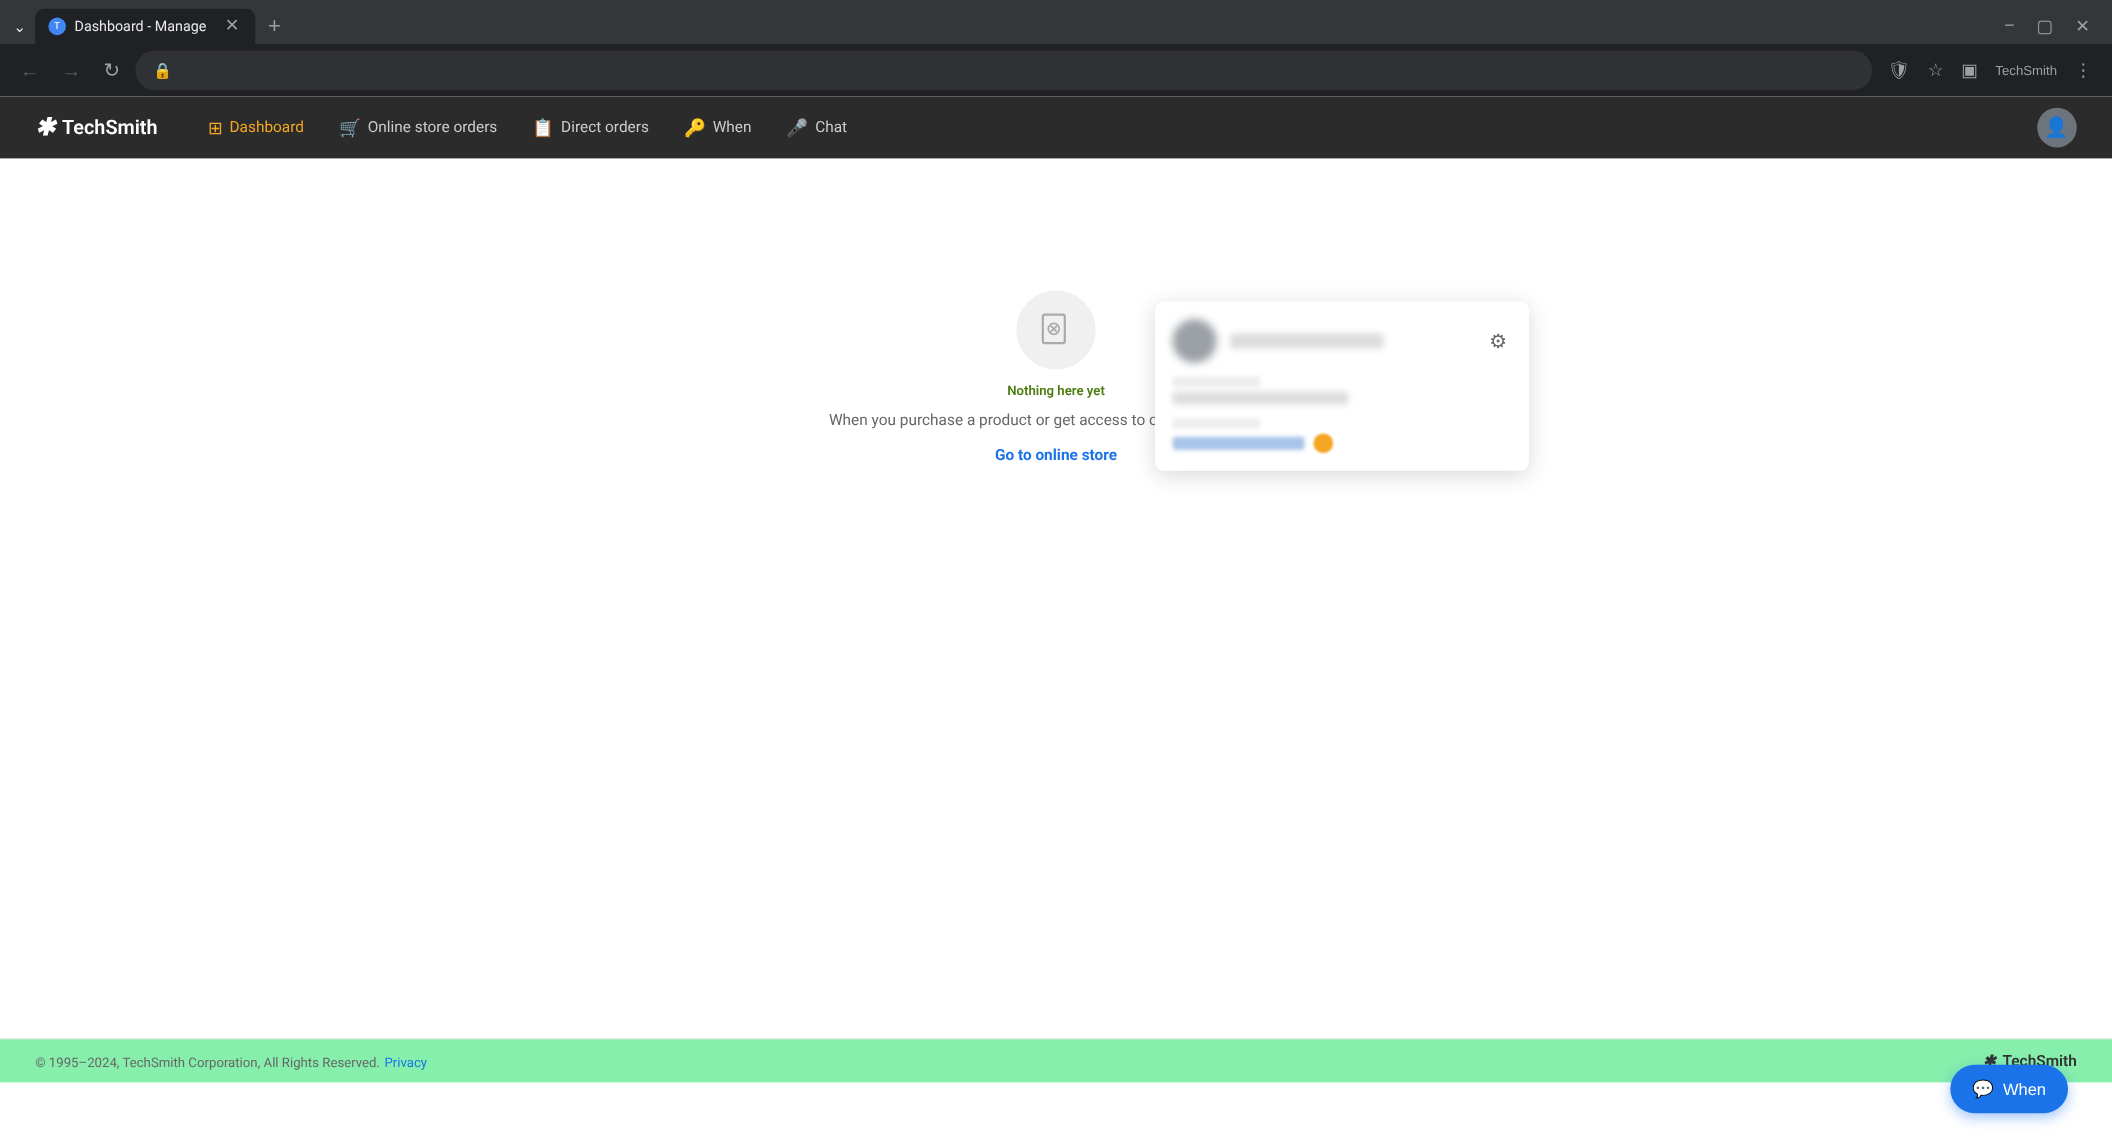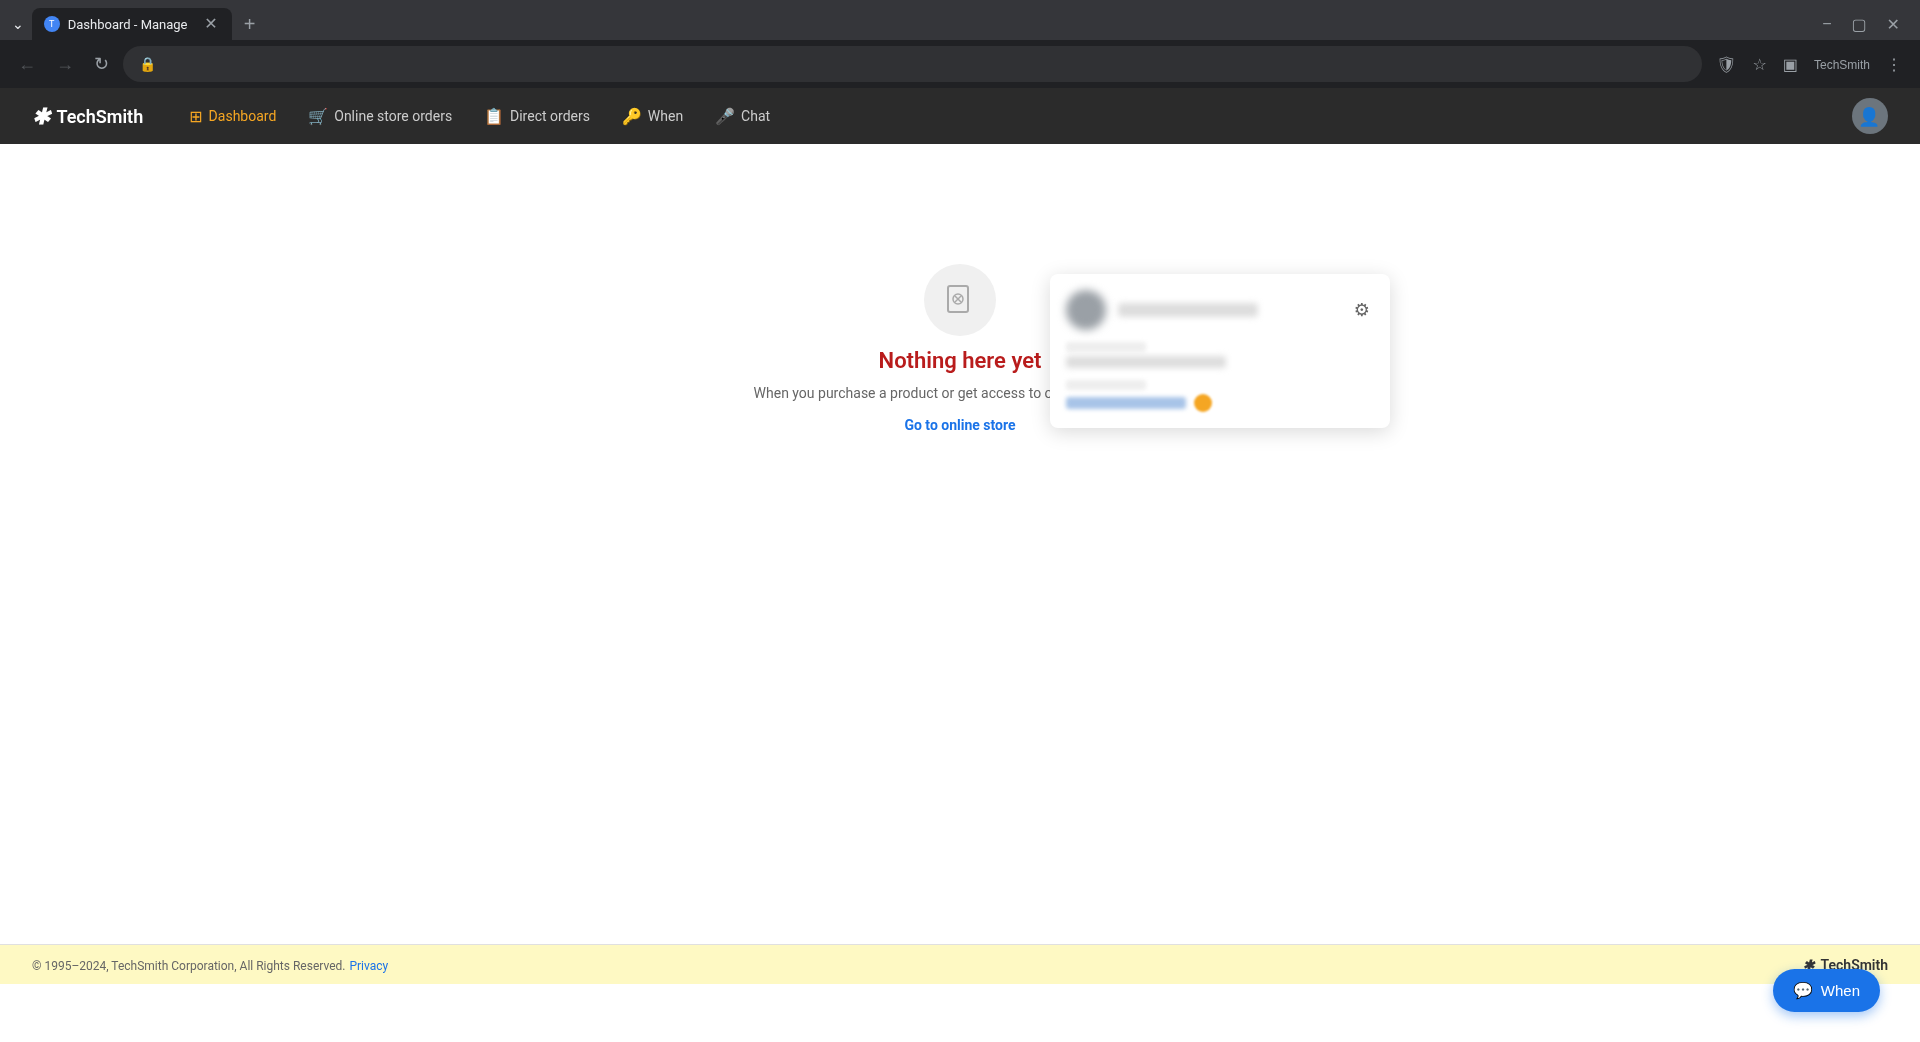--- a/index.html
+++ b/index.html
@@ -37,42 +37,42 @@
     .nav-item .nav-icon { font-size: 16px; }
     .header-right { margin-left: auto; }
     .user-avatar { width: 36px; height: 36px; background: #6c757d; border-radius: 50%; cursor: pointer; display: flex; align-items: center; justify-content: center; color: #fff; font-size: 18px; }
 
     
     .main-content { display: flex; justify-content: center; align-items: flex-start; padding: 80px 20px; min-height: 800px; background: #fff; position: relative; }
 
     .empty-state { display: flex; flex-direction: column; align-items: center; gap: 12px; margin-top: 40px; }
     .empty-icon { width: 72px; height: 72px; border-radius: 50%; background: #f0f0f0; display: flex; align-items: center; justify-content: center; }
     .empty-icon svg { width: 36px; height: 36px; color: #aaa; }
-    .empty-title { font-size: 22px; font-weight: 600; color: #b91c1c; }
+    .empty-title { font-size: 12px; font-weight: 600; color: #4d7c0f; }
     .empty-subtitle { font-size: 14px; color: #666; text-align: center; }
     .go-online-store-link { color: #1a73e8; font-size: 14px; cursor: pointer; text-decoration: none; margin-top: 4px; font-weight: bold; }
 
     
     .user-dropdown { position: absolute; top: 130px; right: 530px; background: #fff; border-radius: 8px; box-shadow: 0 4px 20px rgba(0,0,0,0.15); width: 340px; padding: 16px; z-index: 200; }
     .user-dropdown-header { display: flex; align-items: center; justify-content: space-between; margin-bottom: 12px; }
     .user-dropdown-avatar { width: 40px; height: 40px; border-radius: 50%; background: #9aa0a6; flex-shrink: 0; filter: blur(4px); }
     .user-dropdown-name { flex: 1; margin-left: 12px; }
     .user-dropdown-name-text { height: 14px; background: #ddd; border-radius: 4px; width: 140px; filter: blur(3px); }
     .gear-btn { background: none; border: none; cursor: pointer; color: #666; font-size: 18px; padding: 4px; }
     .user-info-row { margin-top: 8px; }
     .user-info-label { height: 10px; background: #eee; border-radius: 3px; width: 80px; margin-bottom: 4px; filter: blur(2px); }
     .user-info-value { height: 12px; background: #ddd; border-radius: 3px; width: 160px; filter: blur(3px); }
     .user-info-row2 { margin-top: 12px; }
     .user-info-label2 { height: 10px; background: #eee; border-radius: 3px; width: 80px; margin-bottom: 4px; filter: blur(2px); }
     .user-info-value2-row { display: flex; align-items: center; gap: 8px; }
     .user-info-value2 { height: 12px; background: #a8c4e8; border-radius: 3px; width: 120px; filter: blur(2px); }
     .user-info-badge { width: 18px; height: 18px; background: #f5a623; border-radius: 50%; filter: blur(1px); }
 
     
-    .app-footer { background: #fef9c3; border-top: 1px solid #e0e0e0; display: flex; align-items: center; justify-content: space-between; padding: 0 32px; height: 40px; }
+    .app-footer { background: #86efac; border-top: 1px solid #e0e0e0; display: flex; align-items: center; justify-content: space-between; padding: 0 32px; height: 40px; }
     .footer-copyright { font-size: 12px; color: #666; }
     .footer-privacy { color: #1a73e8; font-size: 12px; cursor: pointer; text-decoration: none; }
     .footer-logo { display: flex; align-items: center; gap: 6px; }
     .footer-logo-text { font-size: 14px; font-weight: 600; color: #333; }
 
     
     .chat-btn { position: fixed; bottom: 30px; right: 40px; background: #1a73e8; color: #fff; border: none; border-radius: 24px; padding: 12px 20px; display: flex; align-items: center; gap: 8px; cursor: pointer; font-size: 15px; font-weight: 500; box-shadow: 0 4px 12px rgba(26,115,232,0.4); z-index: 9999; }
     .chat-btn-icon { font-size: 16px; }
 
     

